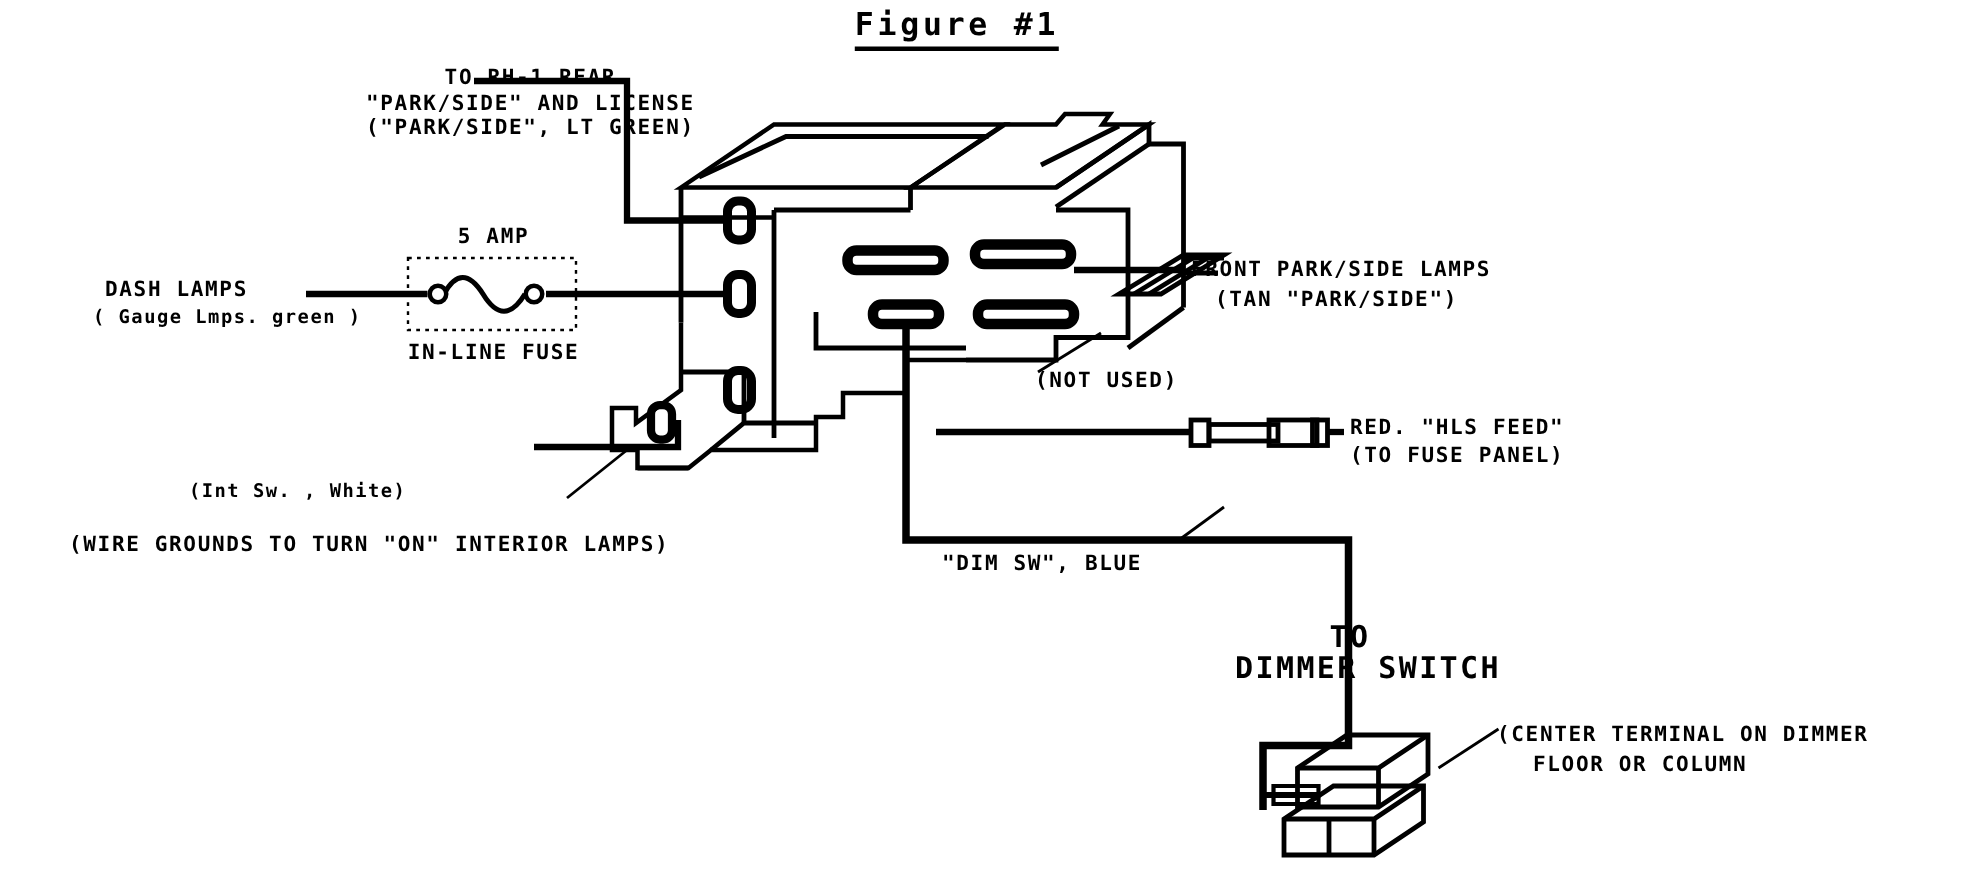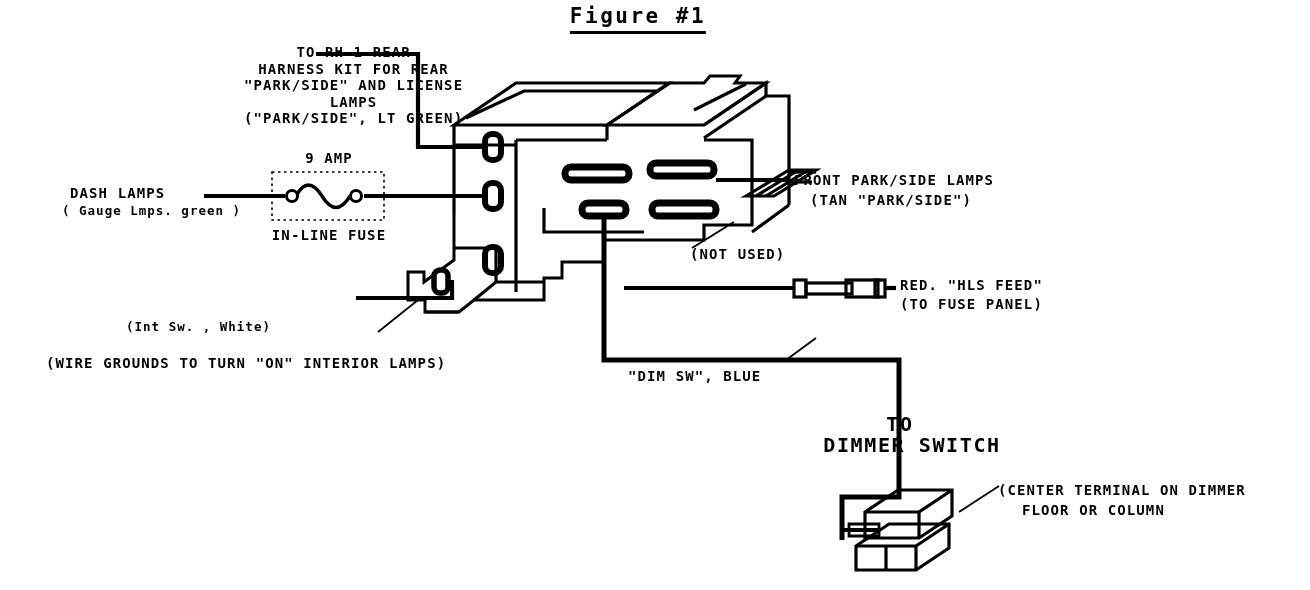--- a/index.html
+++ b/index.html
@@ -199,27 +199,25 @@
       <path d="M 782,360 L 812,338"></path>
       <path d="M 955,512 L 995,486"></path>
     </g>
 
   </svg>
 
   <div class="lbl c t-title" style="left:634px; top:4px;">Figure #1</div>
 
   <div style="position:absolute; left:240px; top:44px;">
     <div class="lbl c t-norm" style="left:0; top:0; position:relative; transform:none; ">TO RH-1 REAR</div>
-    <div class="lbl t-norm" style="position:relative; text-align:center;">HARNESS KIT FOR REAR</div>
     <div class="lbl t-norm" style="position:relative; text-align:center;">"PARK/SIDE" AND LICENSE</div>
-    <div class="lbl t-norm" style="position:relative; text-align:center;">LAMPS</div>
     <div class="lbl t-norm" style="position:relative; text-align:center;">("PARK/SIDE", LT GREEN)</div>
   </div>
 
-  <div class="lbl c t-norm" style="left:325px; top:150px;">9 AMP</div>
+  <div class="lbl c t-norm" style="left:325px; top:150px;">5 AMP</div>
 
   <div class="lbl c t-norm" style="left:325px; top:227px;">IN-LINE FUSE</div>
 
   <div class="lbl l t-norm" style="left:66px; top:185px;">DASH LAMPS</div>
   <div class="lbl l t-small" style="left:14px; top:204px;margin-left:44px;">( Gauge Lmps. green )</div>
 
   <div class="lbl l t-small" style="left:122px; top:320px;">(Int Sw. , White)</div>
   <div class="lbl l t-norm" style="left:42px; top:355px;">(WIRE GROUNDS TO TURN "ON" INTERIOR LAMPS)</div>
 
   <div class="lbl l t-norm" style="left:790px; top:172px;">FRONT PARK/SIDE LAMPS</div>

